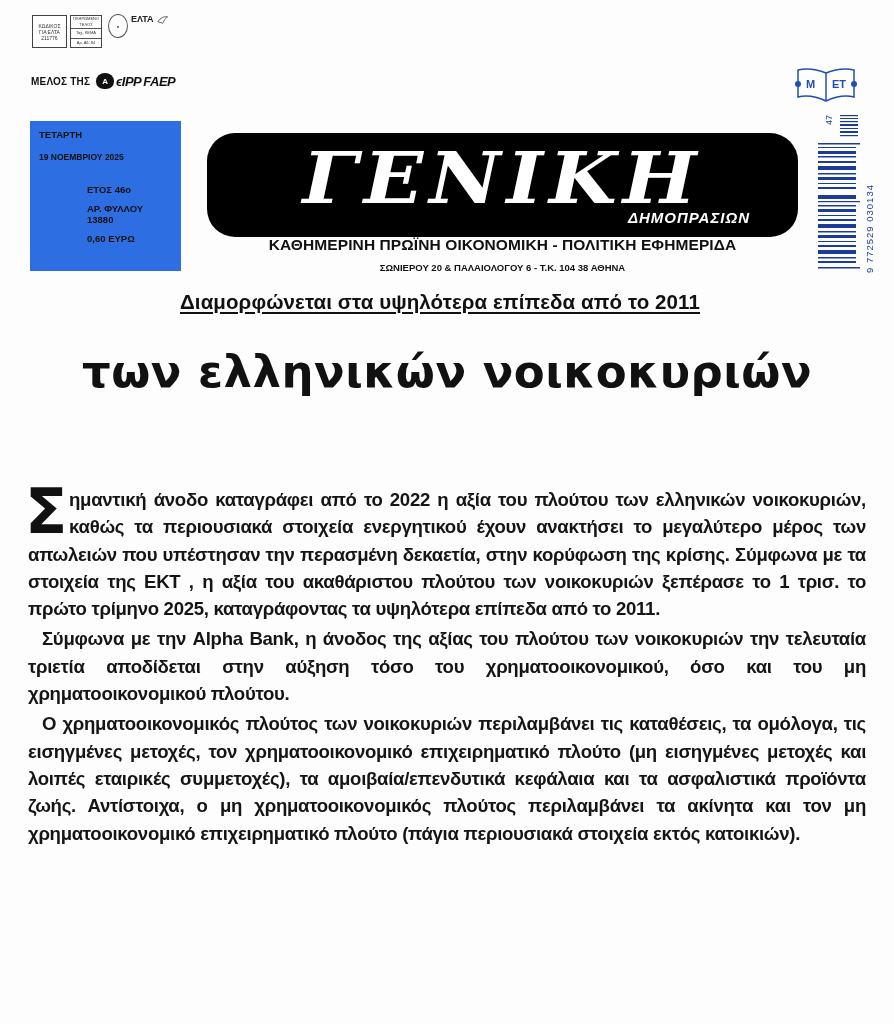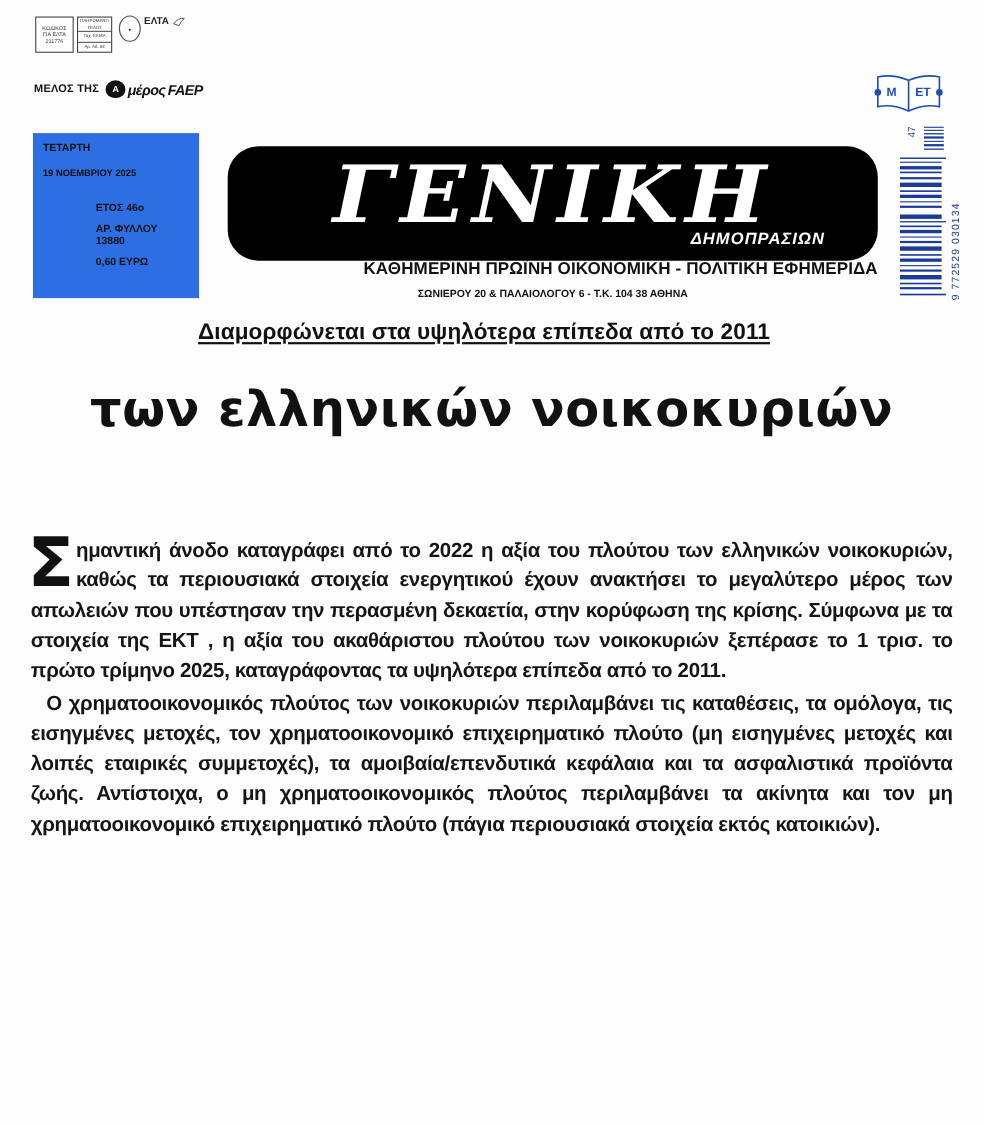--- a/index.html
+++ b/index.html
@@ -43,21 +43,21 @@
     position:absolute; left: 0; right: 0; top: 2px; text-align:center;
     font-family: "DejaVu Serif", serif; font-weight: bold; font-style: italic;
     font-size: 78px; color: #fff; letter-spacing: 6px; line-height: 86px;
     transform: scaleY(0.92);
   }
   #masthead-sub {
     position:absolute; right: 48px; top: 76px; font-family: Liberation Sans, sans-serif;
     font-style: italic; font-weight: bold; color:#fff; font-size: 15px; letter-spacing: 1px;
   }
   #tagline {
-    left: 207px; top: 236px; width: 591px; text-align:right; font-weight:bold; font-size: 15.5px; letter-spacing: 0.1px;
+    left: 207px; top: 236px; width: 591px; text-align:center; font-weight:bold; font-size: 15.5px; letter-spacing: 0.1px;
   }
   #address {
     left: 207px; top: 262px; width: 591px; text-align:center; font-weight:bold; font-size: 9.5px;
   }
 
   
   #book-logo { left: 793px; top: 67px; width: 66px; height: 38px; }
   #barcode-area { left: 818px; top: 115px; width: 70px; height: 160px; }
   #barcode-digits {
     position:absolute; left: 46px; top: 8px; width: 14px; height: 150px;
@@ -103,21 +103,21 @@
   <span class="elta-text">ΕΛΤΑ</span>
   <svg width="14" height="12" viewBox="0 0 14 12">
       <path d="M1 8 Q6 1 13 2 Q9 5 7 10 Z" fill="none" stroke="#444" stroke-width="1"></path>
     </svg>
 </div>
 
 <div class="abs" id="member">
   <span id="member-label">ΜΕΛΟΣ ΤΗΣ</span>
   <span id="fipp-logo">
     <span class="fipp-emblem">A</span>
-    <span class="fipp-text">μέρος</span>
+    <span class="fipp-text">ϵIPP</span>
     <span class="fipp-text">FAEP</span>
   </span>
 </div>
 
 <div class="abs" id="date-box">
   <div class="line">ΤΕΤΑΡΤΗ</div>
   <div class="line" style="font-size:8.5px">19 ΝΟΕΜΒΡΙΟΥ  2025</div>
   <div class="gap"></div>
   <div class="tight">ΕΤΟΣ  46ο</div>
   <div class="tight">ΑΡ. ΦΥΛΛΟΥ 13880</div>
@@ -189,14 +189,15 @@
 
 <div class="abs" id="kicker">Διαμορφώνεται στα υψηλότερα επίπεδα από το 2011</div>
 <div class="abs" id="headline">
   <div>των ελληνικών νοικοκυριών</div>
 </div>
 
 <div class="abs" id="body">
   <p class="first">
     <span class="dropcap">Σ</span><span>ημαντική άνοδο καταγράφει από το 2022 η αξία του πλούτου των ελληνικών νοικοκυριών, καθώς τα περιουσιακά στοιχεία ενεργητικού έχουν ανακτήσει το μεγαλύτερο μέρος των απωλειών που υπέστησαν την περασμένη δεκαετία, στην κορύφωση της κρίσης. Σύμφωνα με τα στοιχεία της ΕΚΤ , η αξία του ακαθάριστου πλούτου των νοικοκυριών ξεπέρασε το 1 τρισ. το πρώτο τρίμηνο 2025, καταγράφοντας τα υψηλότερα επίπεδα από το 2011.</span>
   </p>
+  <p>Σύμφωνα με την Alpha Bank, η άνοδος της αξίας του πλούτου των νοικοκυριών την τελευταία τριετία αποδίδεται στην αύξηση τόσο του χρηματοοικονομικού, όσο και του μη χρηματοοικονομικού πλούτου.</p>
   <p>Ο χρηματοοικονομικός πλούτος των νοικοκυριών περιλαμβάνει τις καταθέσεις, τα ομόλογα, τις εισηγμένες μετοχές, τον χρηματοοικονομικό επιχειρηματικό πλούτο (μη εισηγμένες μετοχές και λοιπές εταιρικές συμμετοχές), τα αμοιβαία/επενδυτικά κεφάλαια και τα ασφαλιστικά προϊόντα ζωής. Αντίστοιχα, ο μη χρηματοοικονομικός πλούτος περιλαμβάνει τα ακίνητα και τον μη χρηματοοικονομικό επιχειρηματικό πλούτο (πάγια περιουσιακά στοιχεία εκτός κατοικιών).</p>
 </div>
 
 </body></html>

